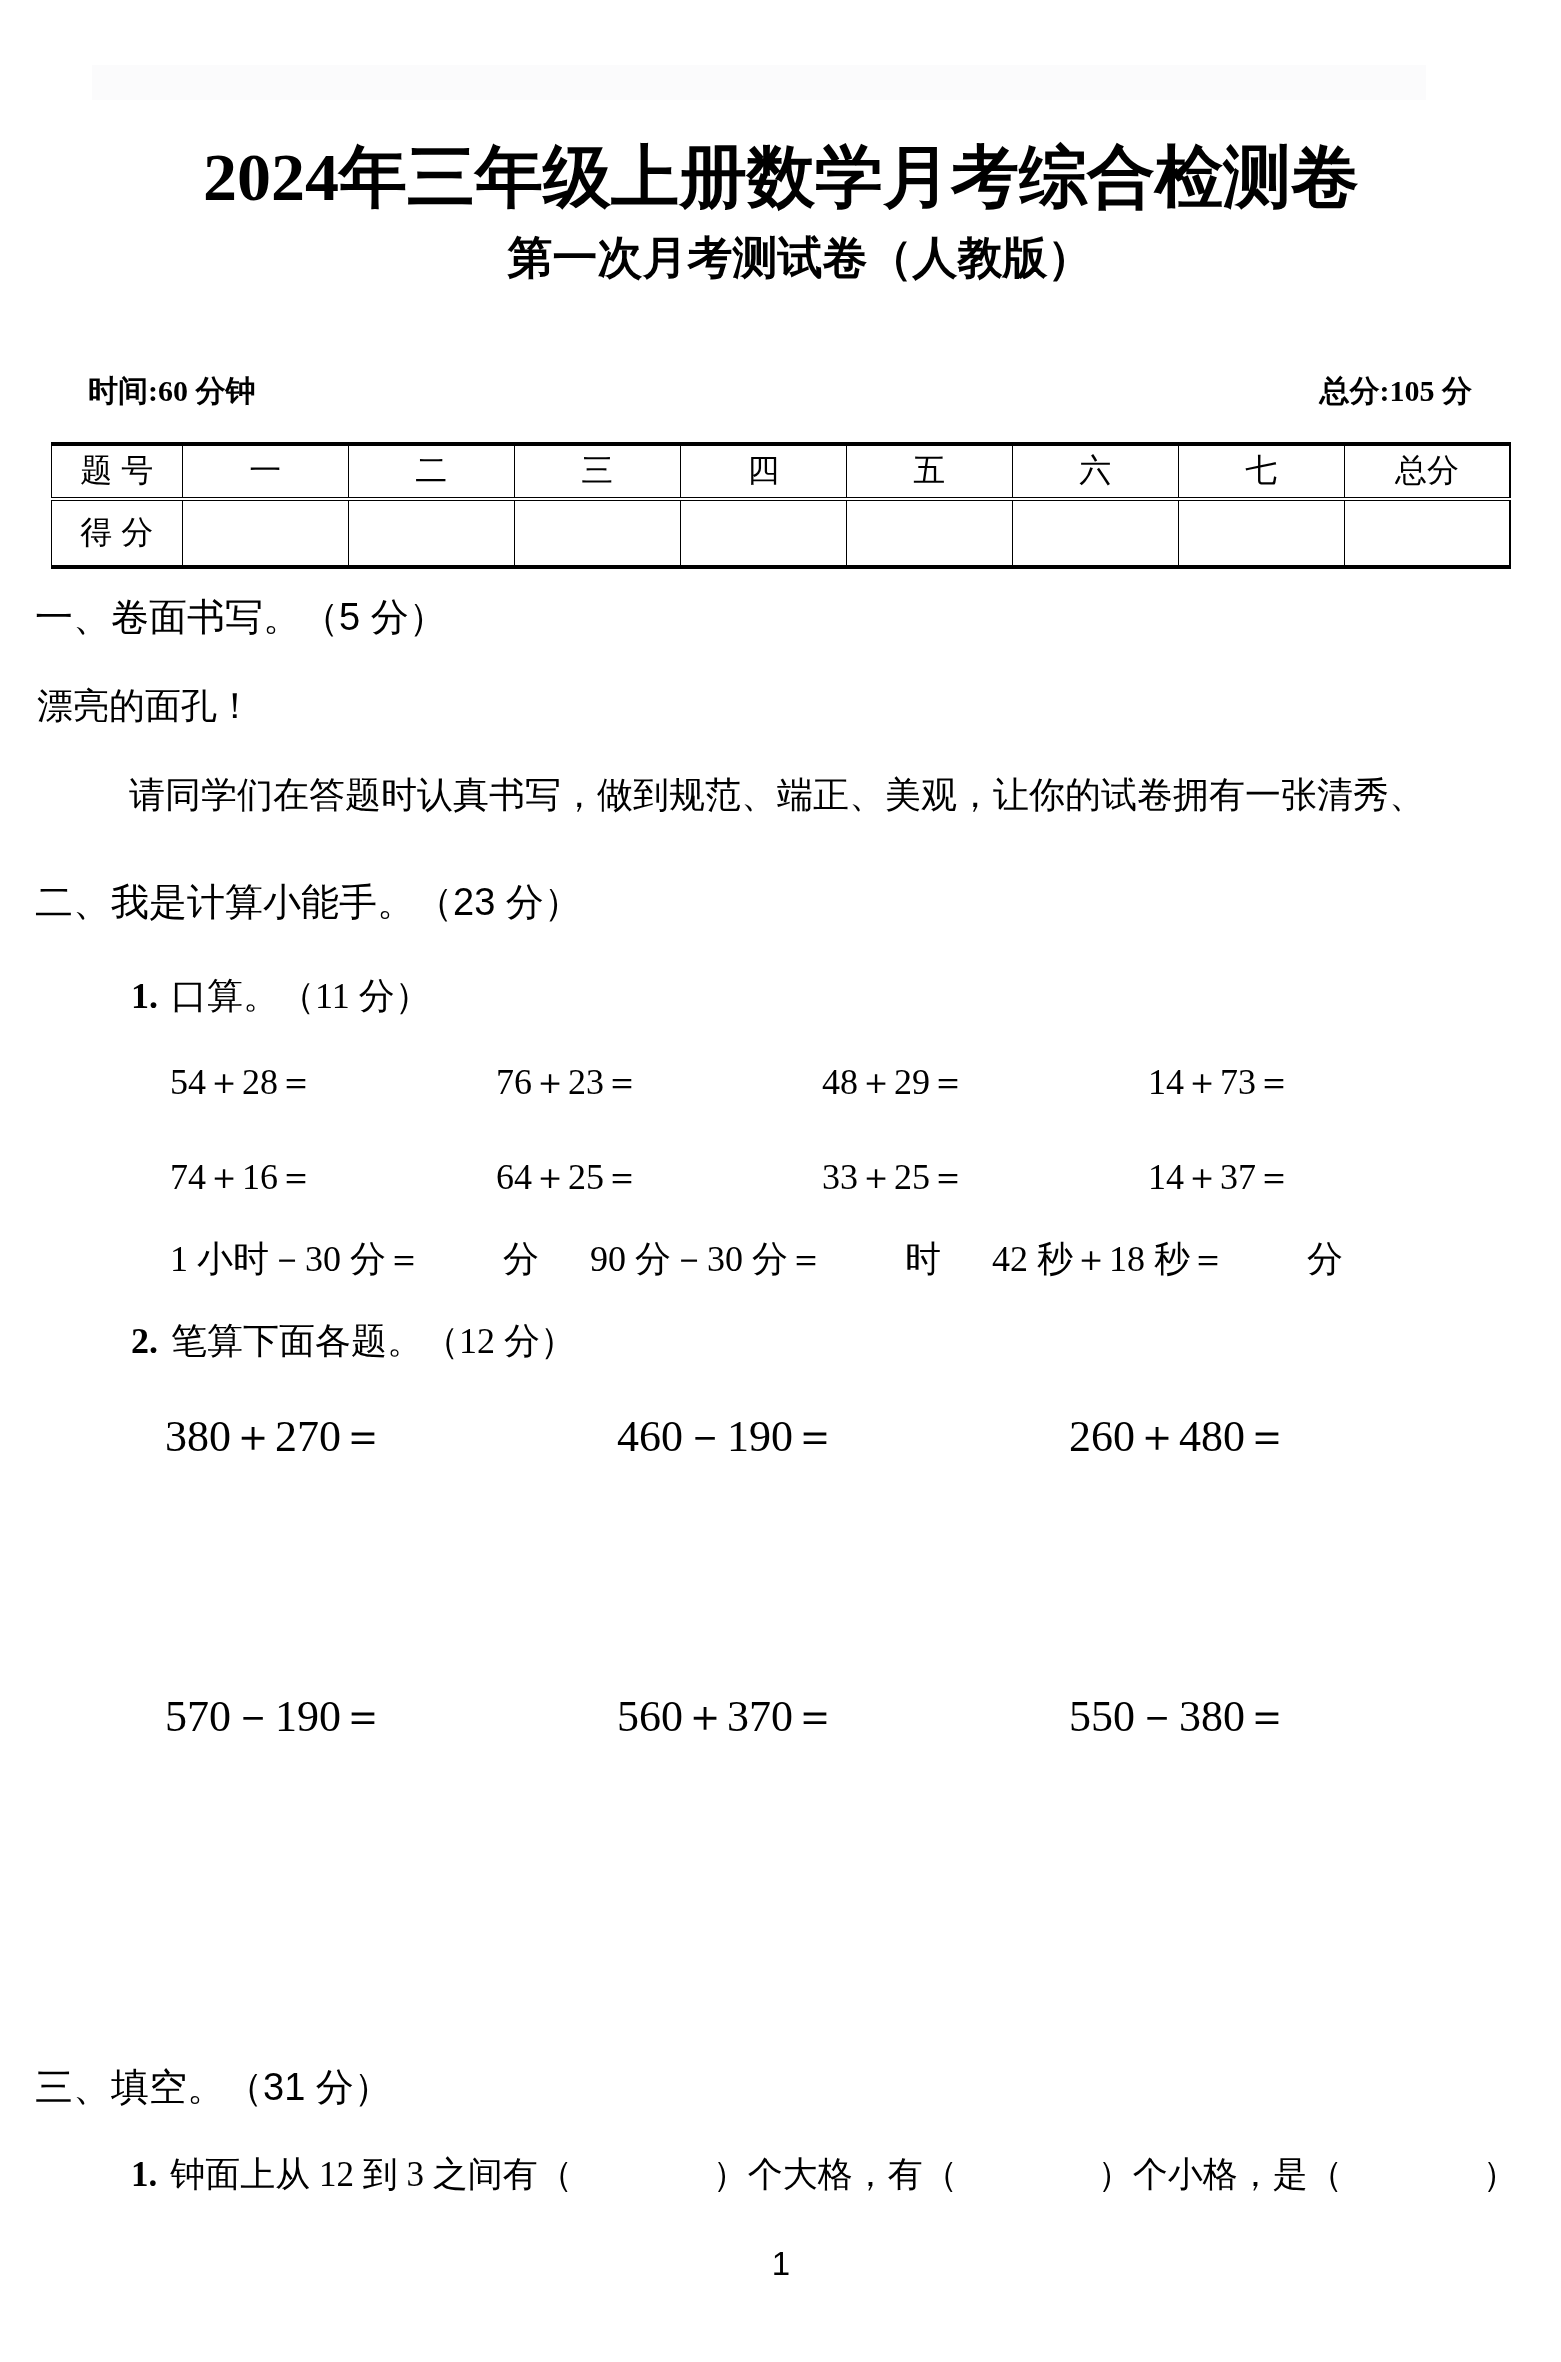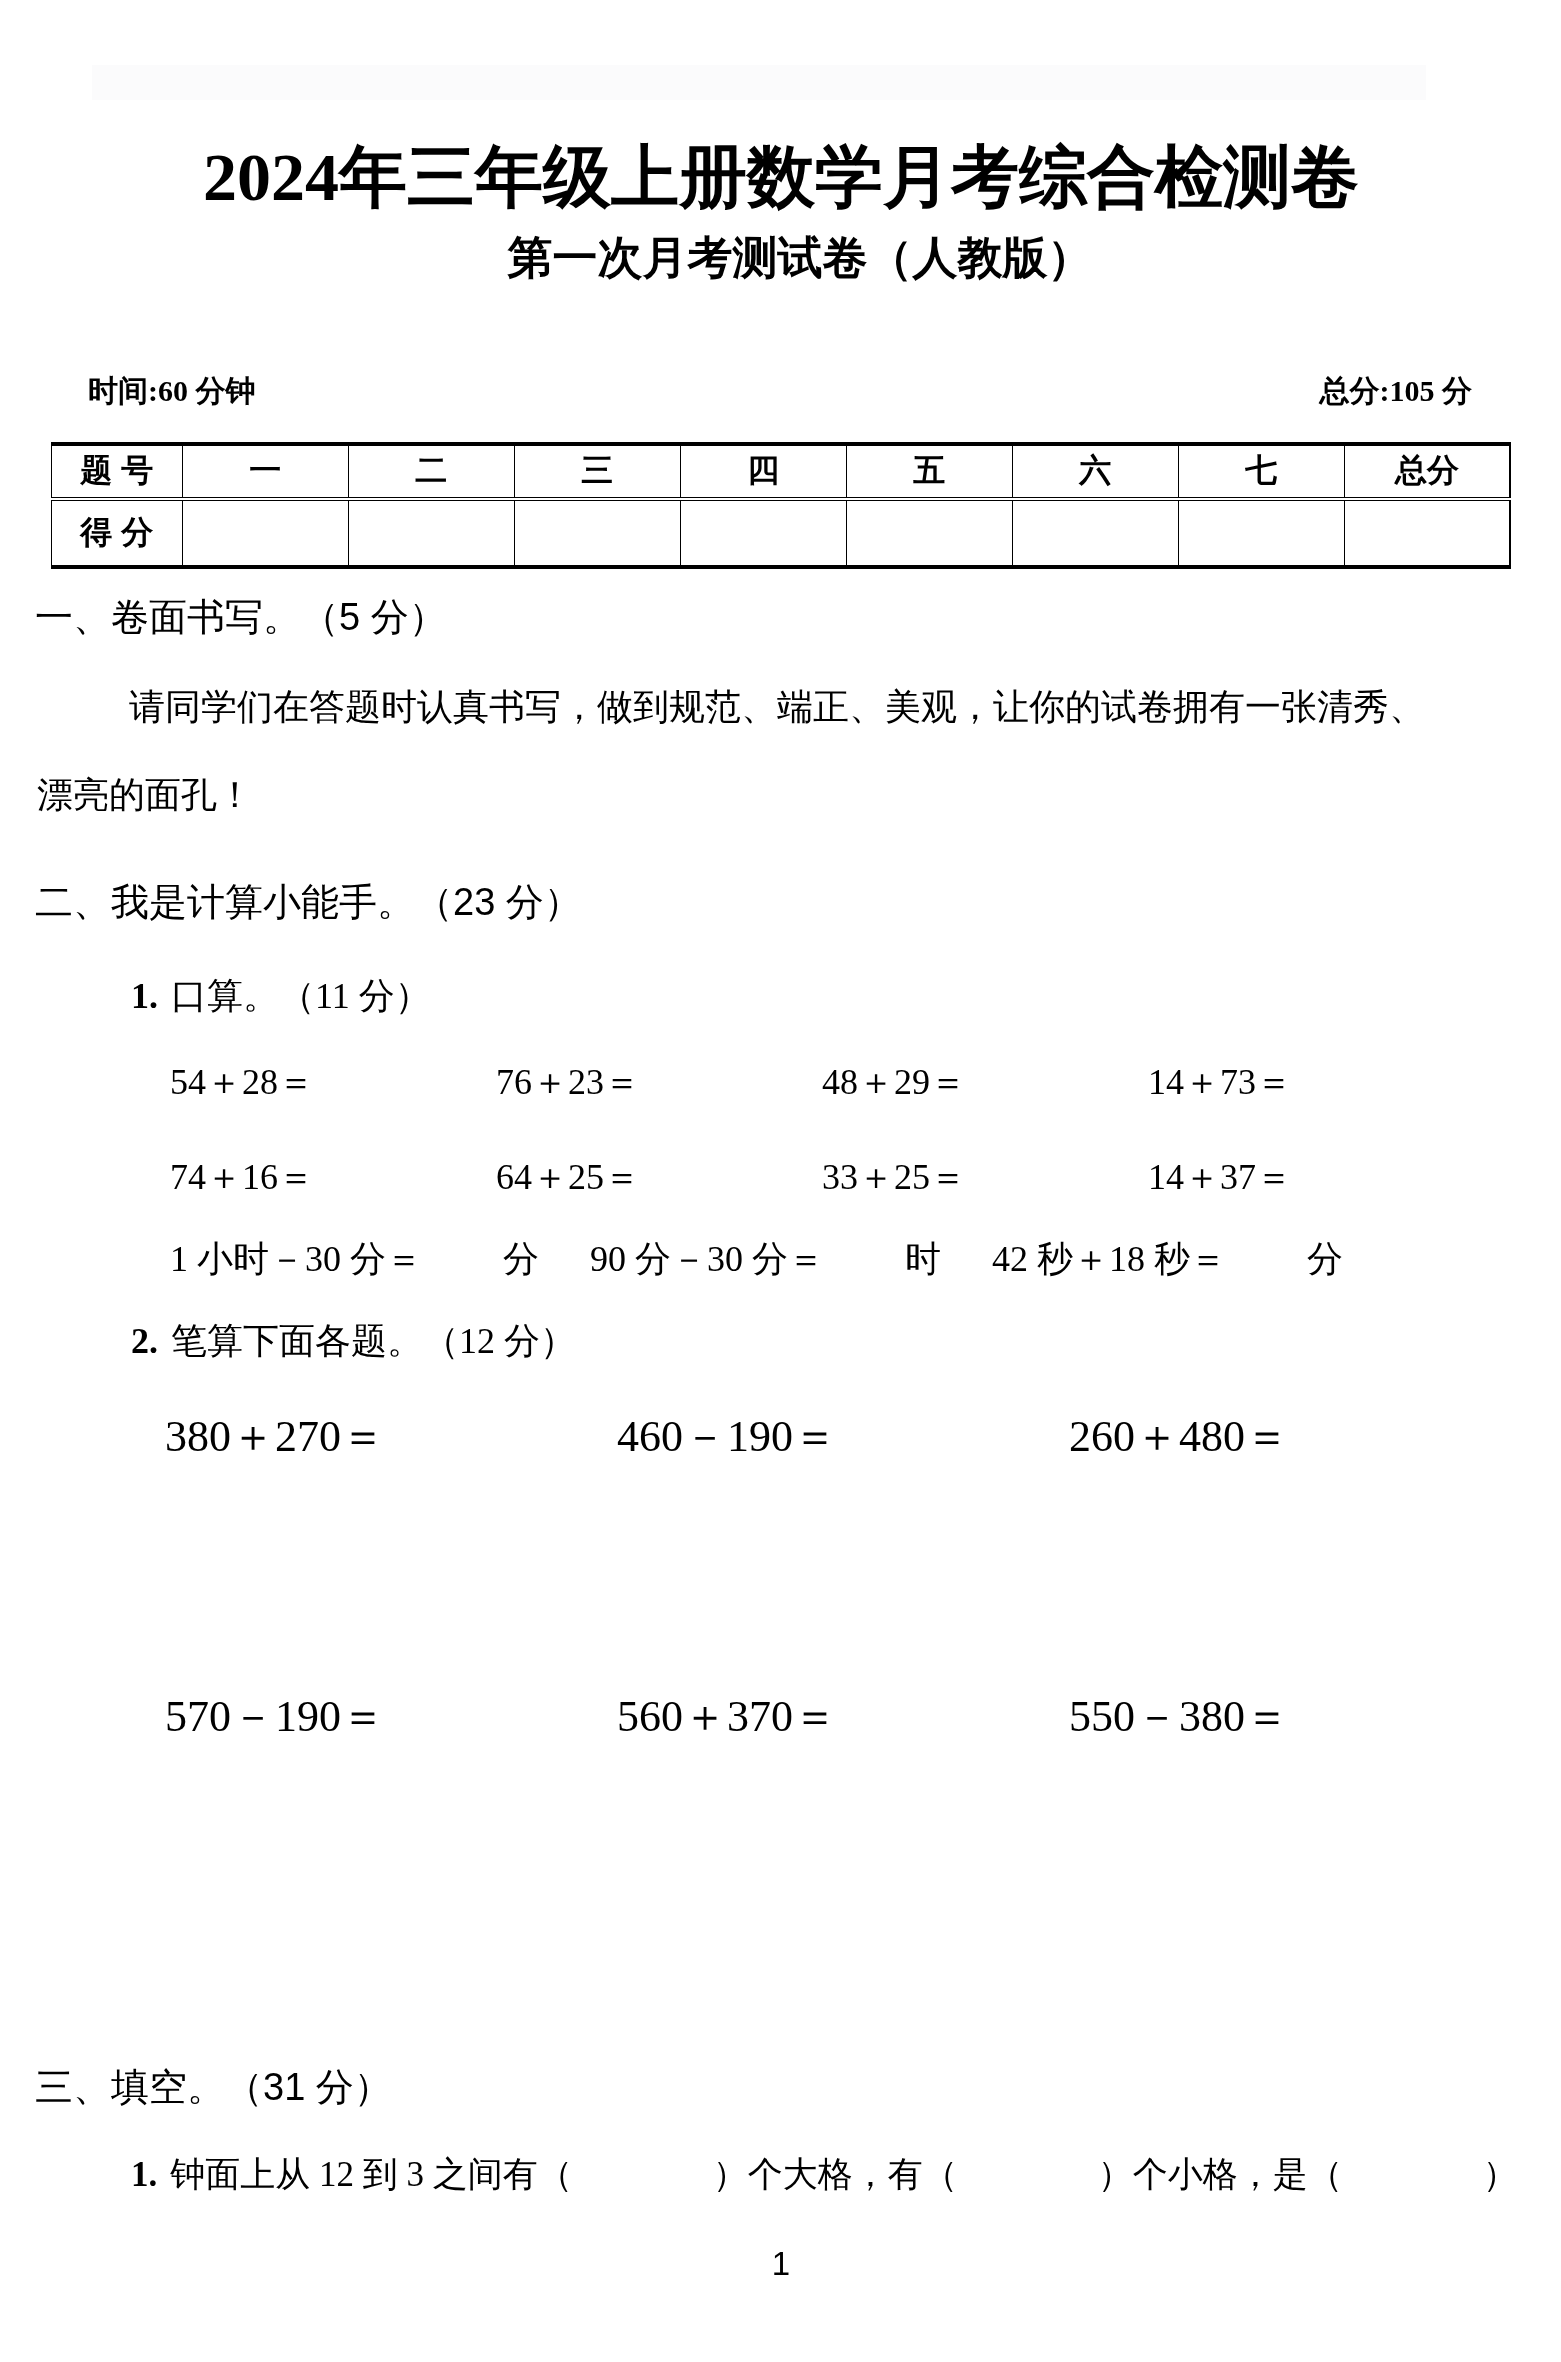--- a/index.html
+++ b/index.html
@@ -27,21 +27,21 @@
     margin: 88px 90px 0 88px;
     font-size: 30px; font-weight: bold; line-height: 1.2;
   }
   table.score {
     border-collapse: collapse; table-layout: fixed;
     margin: 33px auto 0; width: 1460px;
     border-left: 1.8px solid #000; border-right: 2.8px solid #000;
   }
   table.score td {
     border: 1.8px solid #000; text-align: center;
-    font-size: 32px; font-weight: bold;
+    font-size: 32px; font-weight: normal;
     font-family: "Liberation Sans", "DejaVu Sans", sans-serif;
   }
   tr.qnum td { height: 55px; border-top: 4.6px solid #000; border-bottom: 4.6px double #000; }
   tr.scorerow td { height: 68px; border-bottom: 4.6px solid #000; }
   .sec-heading {
     margin: 26px 0 0 35px;
     font-size: 38px; font-weight: normal; line-height: 1.2;
     font-family: "Liberation Sans", "DejaVu Sans", sans-serif;
   }
   .sec-heading.s2 { margin-top: 62px; }
@@ -114,22 +114,22 @@
         <td></td>
         <td></td>
         <td></td>
         <td></td>
         <td></td>
       </tr>
     </tbody>
   </table>
 
   <div class="sec-heading">一、卷面书写。（5 分）</div>
+  <p class="para second">漂亮的面孔！</p>
   <p class="para indent">请同学们在答题时认真书写，做到规范、端正、美观，让你的试卷拥有一张清秀、</p>
-  <p class="para second">漂亮的面孔！</p>
 
   <div class="sec-heading s2">二、我是计算小能手。（23 分）</div>
 
   <div class="item-label">
     <span class="item-num">1.</span><span>口算。（11 分）</span>
   </div>
 
   <div class="oral-grid">
     <span>54＋28＝</span>
     <span>76＋23＝</span>

